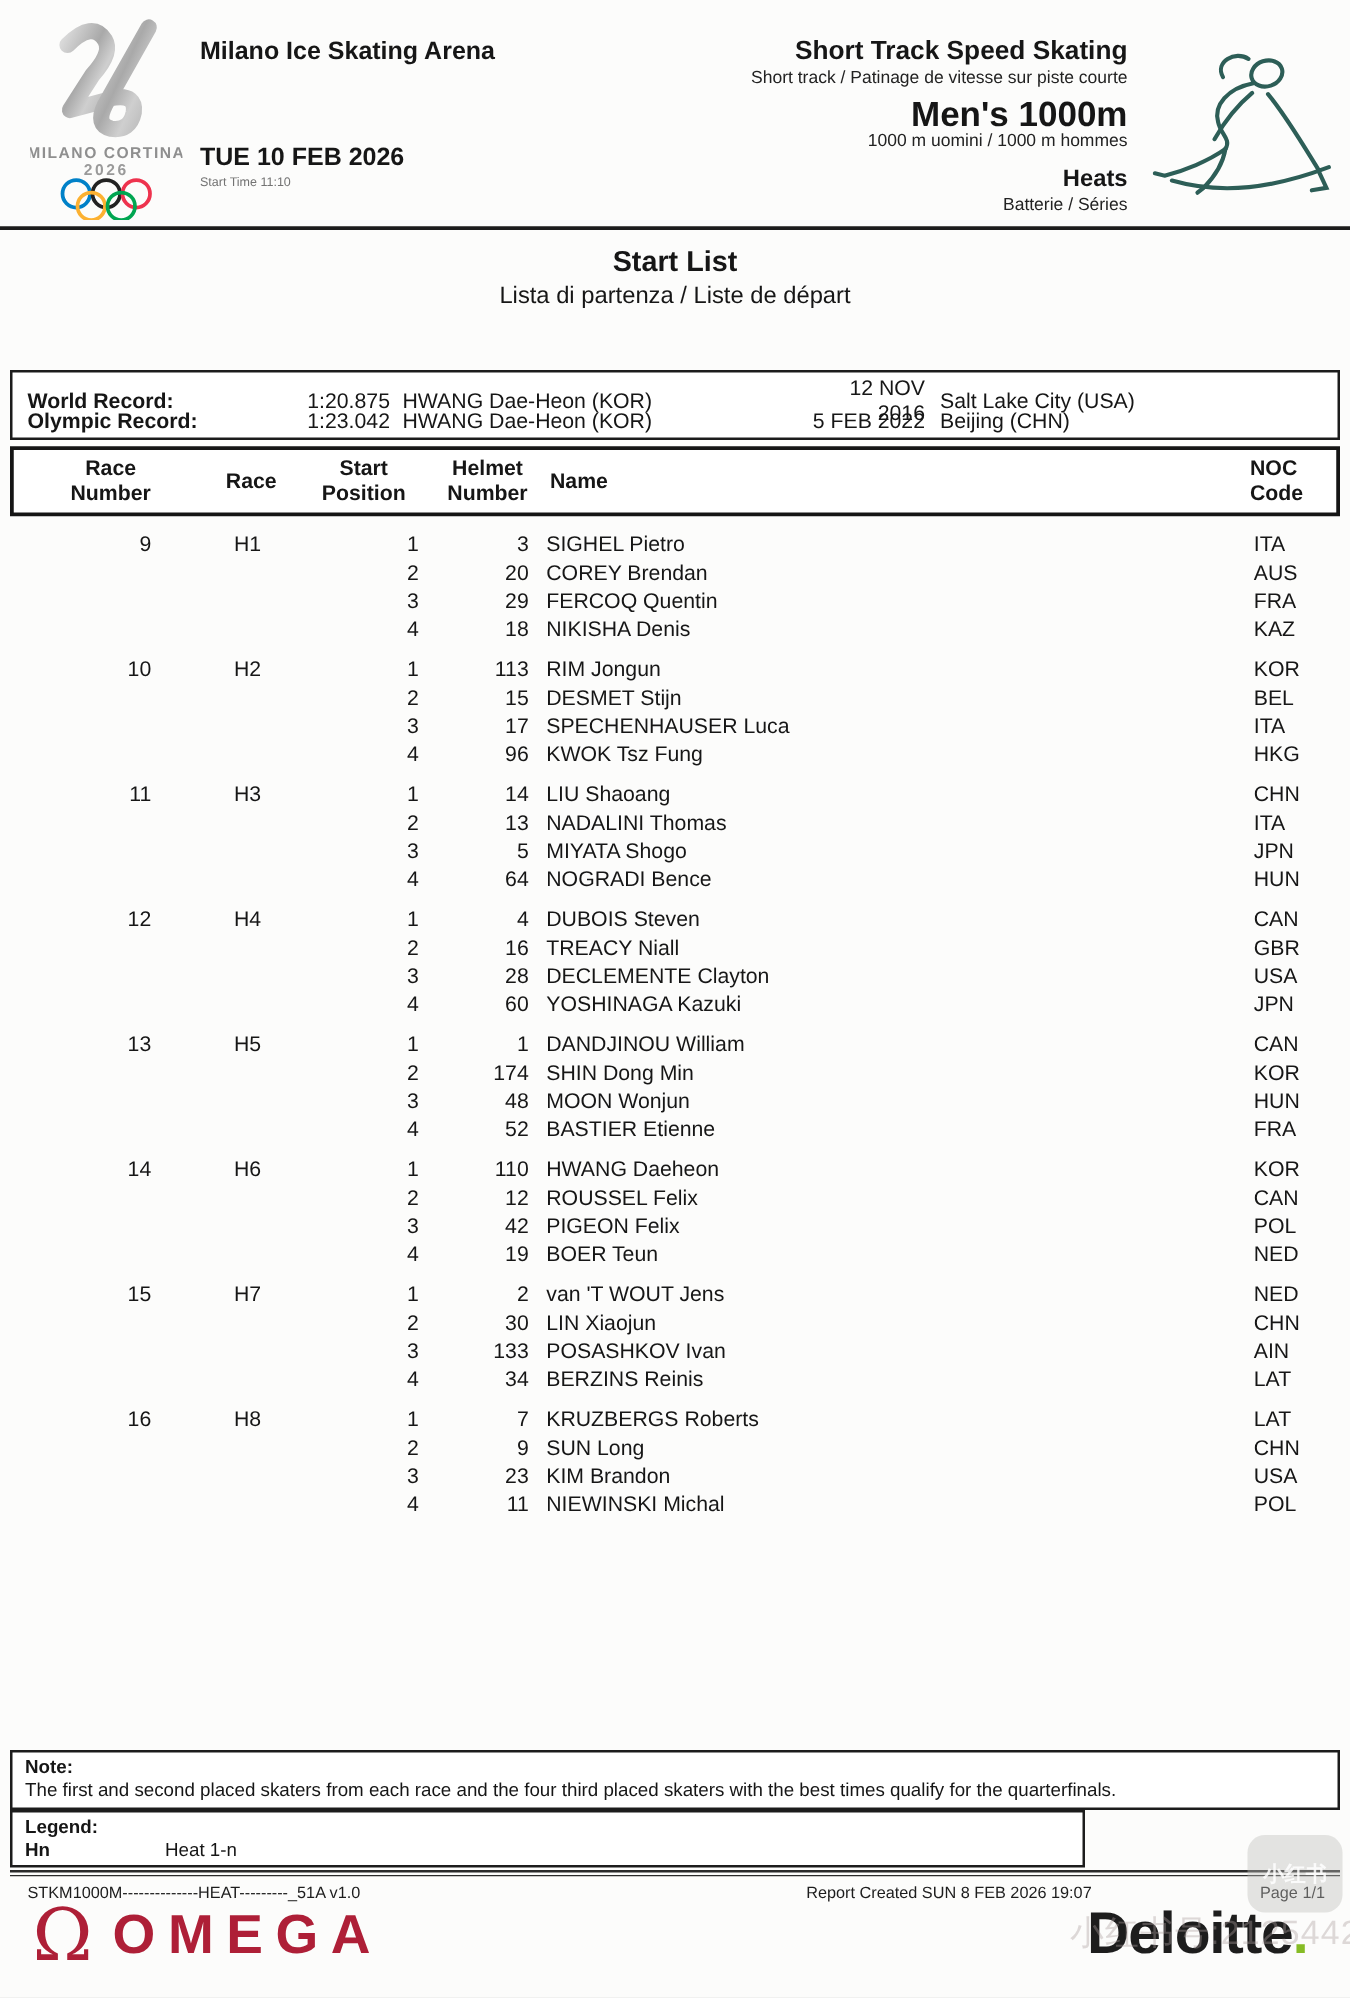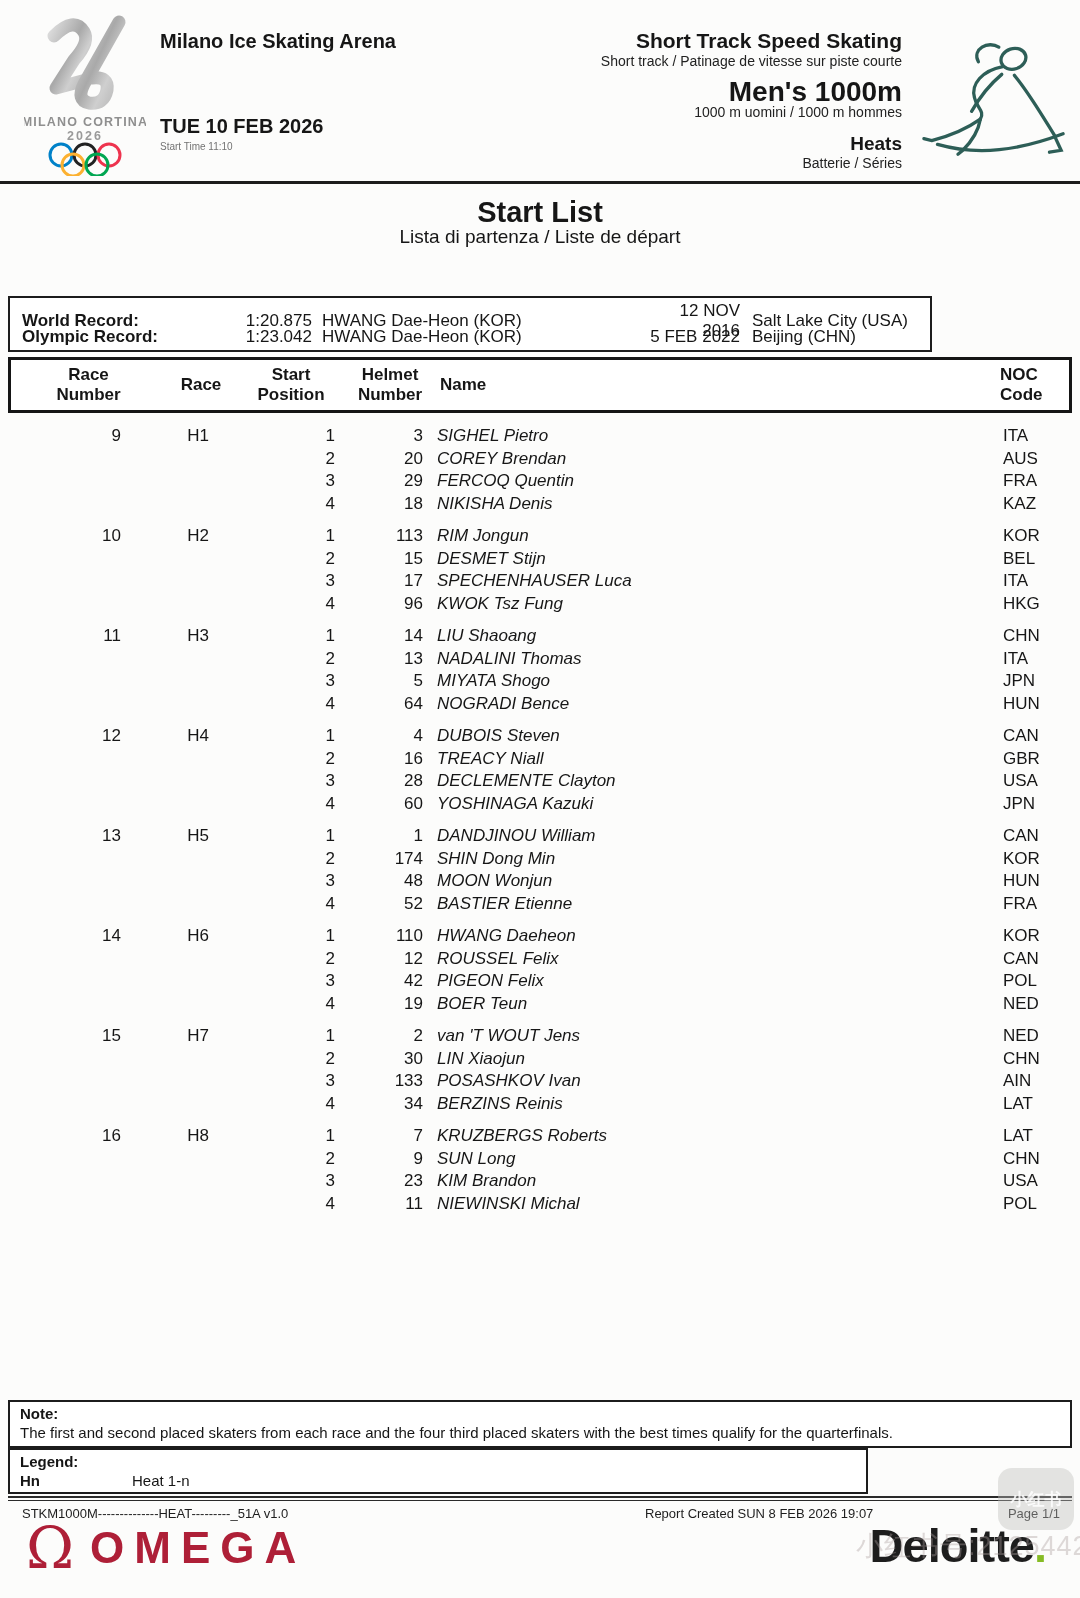--- a/index.html
+++ b/index.html
@@ -19,25 +19,25 @@
   .date-line { font-size:20px; font-weight:bold; line-height:24px; }
   .time-line { font-size:10px; line-height:17px; color:#737373; }
   .right-block { position:absolute; right:178px; top:28px; text-align:right; }
   .r-main  { font-size:21px; font-weight:bold; line-height:25px; }
   .r-sub   { font-size:14px; line-height:17px; color:#222; }
   .r-event { font-size:28px; font-weight:bold; line-height:25px; margin-top:9px; }
   .r-phase { font-size:19px; font-weight:bold; line-height:23px; margin-top:11px; }
   #pictogram { position:absolute; right:14px; top:38px; width:146px; height:136px; }
   
   .page-title { position:absolute; top:196px; left:0; width:1080px; text-align:center;
-                font-size:29px; font-weight:bold; }
+                font-size:23px; font-weight:bold; }
   .page-subtitle { position:absolute; top:226px; left:0; width:1080px; text-align:center;
                    font-size:19px; }
   
-  #records { position:absolute; left:8px; top:296px; width:924px; height:56px;
+  #records { position:absolute; left:8px; top:296px; width:1064px; height:56px;
              border:2px solid #1c1c1c; background:#fff; padding-top:3px; }
   .rec-row { display:grid; grid-template-columns:210px 92px 330px 98px 1fr;
              height:24px; align-items:center; font-size:17px; }
   .rec-label { font-weight:bold; padding-left:12px; }
   .rec-time  { text-align:right; }
   .rec-ath   { padding-left:10px; }
   .rec-date  { text-align:right; }
   .rec-loc   { padding-left:12px; }
   
   .tgrid { display:grid; grid-template-columns:155px 70px 110px 88px 1fr 80px; }
@@ -47,21 +47,21 @@
         text-align:center; }
   .th.left { text-align:left; padding-left:6px; }
   .th.noc  { text-align:left; padding-left:11px; }
   #tbody { position:absolute; left:8px; top:425px; width:1064px; }
   .heat-block { margin-bottom:10px; }
   .t-row { height:22.5px; align-items:center; font-size:17px; }
   .c-racenum { text-align:right; padding-right:42px; }
   .c-race    { text-align:center; }
   .c-pos     { text-align:right; padding-right:8px; }
   .c-helmet  { text-align:right; padding-right:8px; }
-  .c-name    { padding-left:6px;font-style:italic; }
+  .c-name    { padding-left:6px; }
   .c-noc     { padding-left:11px; }
   
   #note-box { position:absolute; left:8px; top:1400px; width:1064px;
               border:2px solid #1c1c1c; background:#fff; padding:2px 10px 4px 10px; }
   #legend-box { position:absolute; left:8px; top:1448px; width:860px; height:46px;
                 border:2px solid #1c1c1c; background:#fff; padding:2px 10px; }
   .box-title { font-size:15px; font-weight:bold; line-height:19px; }
   .note-text { font-size:15px; line-height:19px; }
   .legend-row { display:grid; grid-template-columns:112px 1fr; font-size:15px; line-height:20px; }
   .legend-key { font-weight:bold; }

